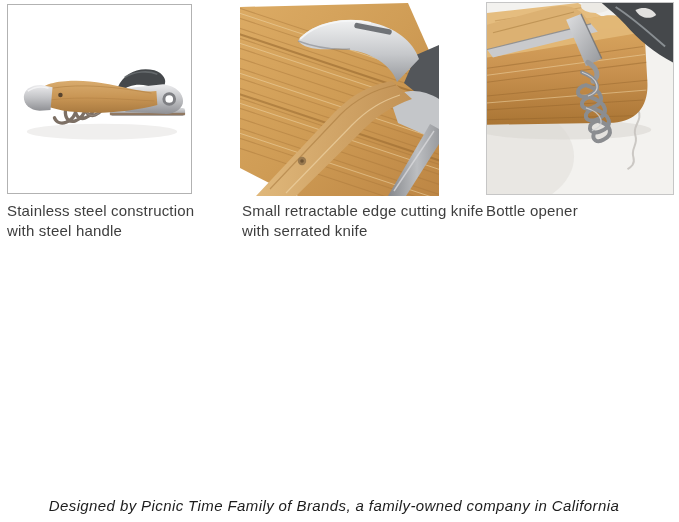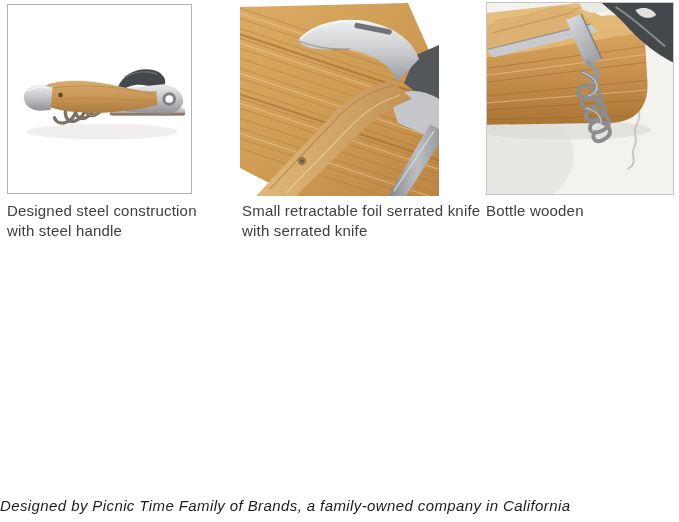--- a/index.html
+++ b/index.html
@@ -11,21 +11,21 @@
   .frame{position:absolute;left:0;top:0;background:#fff;overflow:hidden;box-sizing:border-box;}
   .frame.bordered{border:1px solid #b2b2b2;}
   .frame.bordered-light{border:1px solid #c6c6c6;}
   .frame svg{display:block;width:100%;height:100%;}
   .caption{
     position:absolute;font-size:15px;line-height:20px;color:#3e3e3e;
     letter-spacing:0.2px;font-weight:400;
   }
   .caption div{white-space:nowrap;}
   .footer{
-    position:absolute;left:0;top:497px;width:668px;text-align:left;
+    position:absolute;left:0;top:497px;width:668px;text-align:center;
     font-size:15px;font-style:italic;color:#1c1c1c;letter-spacing:0.4px;
   }
   
   #panel1{left:7px;top:4px;width:185px;height:190px;}
   #panel1 .frame{width:185px;height:190px;}
   #cap1{left:7px;top:201px;width:210px;}
   #panel2{left:240px;top:3px;width:199px;height:193px;}
   #panel2 .frame{width:199px;height:193px;}
   #cap2{left:242px;top:201px;width:240px;}
   #panel3{left:486px;top:2px;width:188px;height:193px;}
@@ -83,21 +83,21 @@
         <path d="M 45 84 C 75 79 110 83 145 89" stroke="#a9793d" stroke-width="1" fill="none" opacity="0.5"></path>
         <path d="M 42 96 C 75 92 110 95 148 97" stroke="#a9793d" stroke-width="1" fill="none" opacity="0.4"></path>
         <circle cx="53" cy="91" r="2.3" fill="#57432e"></circle>
 
         <path d="M 16 93 C 16 85 25 80 35 81 L 45 83 L 43 106 L 32 107 C 22 106 16 101 16 93 Z" fill="url(#p1-steel)"></path>
         <path d="M 20 87 C 26 83 34 82 41 84" stroke="#f4f4f5" stroke-width="1.6" fill="none" opacity="0.9"></path>
       </svg>
     </div>
   </figure>
   <div class="caption" id="cap1">
-    <div>Designed steel construction</div>
+    <div>Stainless steel construction</div>
     <div>with steel handle</div>
   </div>
 
   <figure class="panel" id="panel2">
     <div class="frame">
       <svg viewBox="0 0 199 193" xmlns="http://www.w3.org/2000/svg">
         <defs>
           <linearGradient id="p2-bamboo" x1="0" y1="0" x2="1" y2="1">
             <stop offset="0" stop-color="#dcab64"></stop>
               <stop offset="0.5" stop-color="#cf9c55"></stop>
@@ -165,21 +165,21 @@
         <circle cx="62" cy="158" r="4.2" fill="#9a7a4f"></circle>
         <circle cx="62" cy="158" r="1.8" fill="#6e5433"></circle>
 
         <path d="M 148 193 L 190 121 L 206 130 L 166 193 Z" fill="url(#p2-rod)"></path>
         <path d="M 190 121 L 206 130" stroke="#6f7control4" stroke-width="0" fill="none"></path>
         <path d="M 154 188 L 194 128" stroke="#d9dadc" stroke-width="1.4" opacity="0.8" fill="none"></path>
       </svg>
     </div>
   </figure>
   <div class="caption" id="cap2">
-    <div>Small retractable foil serrated knife</div>
+    <div>Small retractable edge cutting knife</div>
     <div>with serrated knife</div>
   </div>
 
   <figure class="panel" id="panel3">
     <div class="frame bordered-light">
       <svg viewBox="0 0 188 193" xmlns="http://www.w3.org/2000/svg">
         <defs>
           <linearGradient id="p3-box" x1="0" y1="0" x2="0" y2="1">
             <stop offset="0" stop-color="#dcaa62"></stop>
               <stop offset="0.5" stop-color="#c99250"></stop>
@@ -238,18 +238,18 @@
                  c 17 5 21 18 6 23
                  c -12 4 -14 -9 -2 -11
                  c 14 4 16 14 6 19
                  c -7 4 -12 0 -10 -6" fill="none" stroke="#8b8d90" stroke-width="4" stroke-linecap="round"></path>
         <path d="M 96 70 c 17 6 21 19 6 24" fill="none" stroke="#d2d3d5" stroke-width="1.2" opacity="0.9"></path>
         <path d="M 100 106 c 17 5 21 18 6 23" fill="none" stroke="#d2d3d5" stroke-width="1.2" opacity="0.8"></path>
       </svg>
     </div>
   </figure>
   <div class="caption" id="cap3">
-    <div>Bottle wooden</div>
+    <div>Bottle opener</div>
   </div>
 
   <div class="footer">Designed by Picnic Time Family of Brands, a family-owned company in California</div>
 
 </div>
 
 </body></html>

